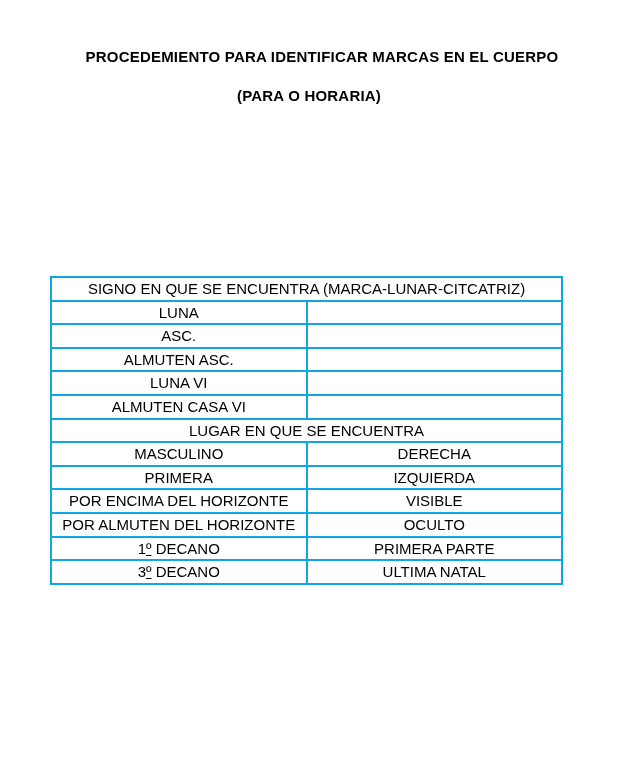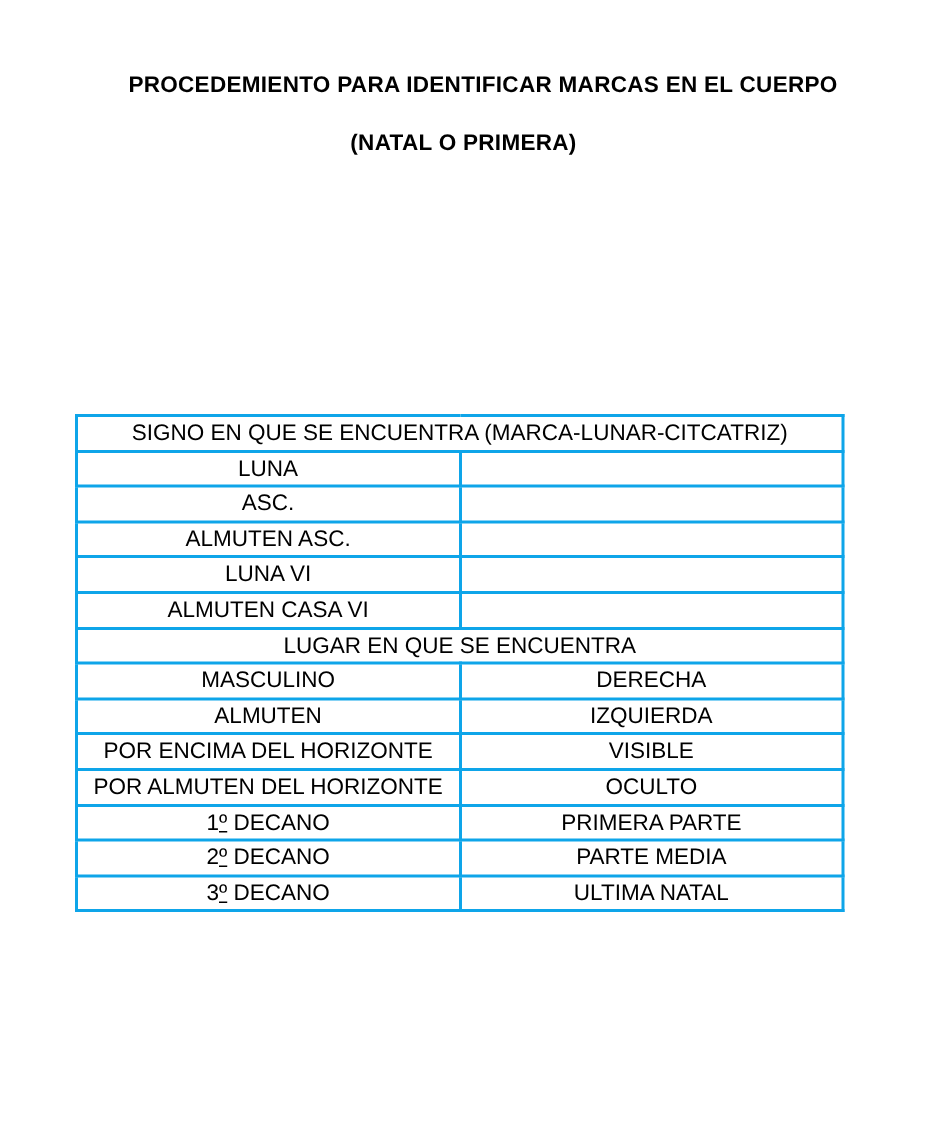--- a/index.html
+++ b/index.html
@@ -58,21 +58,21 @@
   .marks-table col { width: 50%; }
   .ord { text-decoration: underline; }
 </style>
 </head>
 <body>
 
 <div class="page">
 
   <div class="doc-title">PROCEDEMIENTO PARA IDENTIFICAR MARCAS EN EL CUERPO</div>
 
-  <div class="doc-subtitle">(NATAL O PRIMERA)</div>
+  <div class="doc-subtitle">(PARA O HORARIA)</div>
 
   <table class="marks-table">
     <colgroup>
         <col>
         <col>
       </colgroup>
 
     <tbody>
         <tr>
       <td colspan="2">SIGNO EN QUE SE ENCUENTRA (MARCA-LUNAR-CITCATRIZ)</td>
@@ -101,39 +101,35 @@
 
     <tr>
       <td colspan="2">LUGAR EN QUE SE ENCUENTRA</td>
     </tr>
 
     <tr>
       <td>MASCULINO</td>
       <td>DERECHA</td>
     </tr>
     <tr>
-      <td>ALMUTEN</td>
+      <td>PRIMERA</td>
       <td>IZQUIERDA</td>
     </tr>
     <tr>
       <td>POR ENCIMA DEL HORIZONTE</td>
       <td>VISIBLE</td>
     </tr>
     <tr>
       <td>POR ALMUTEN DEL HORIZONTE</td>
       <td>OCULTO</td>
     </tr>
     <tr>
       <td>1<span class="ord">º</span> DECANO</td>
       <td>PRIMERA PARTE</td>
     </tr>
     <tr>
-      <td>2<span class="ord">º</span> DECANO</td>
-      <td>PARTE MEDIA</td>
-    </tr>
-    <tr>
       <td>3<span class="ord">º</span> DECANO</td>
       <td>ULTIMA NATAL</td>
     </tr>
   </tbody>
     </table>
 
 </div>
 
 </body></html>

